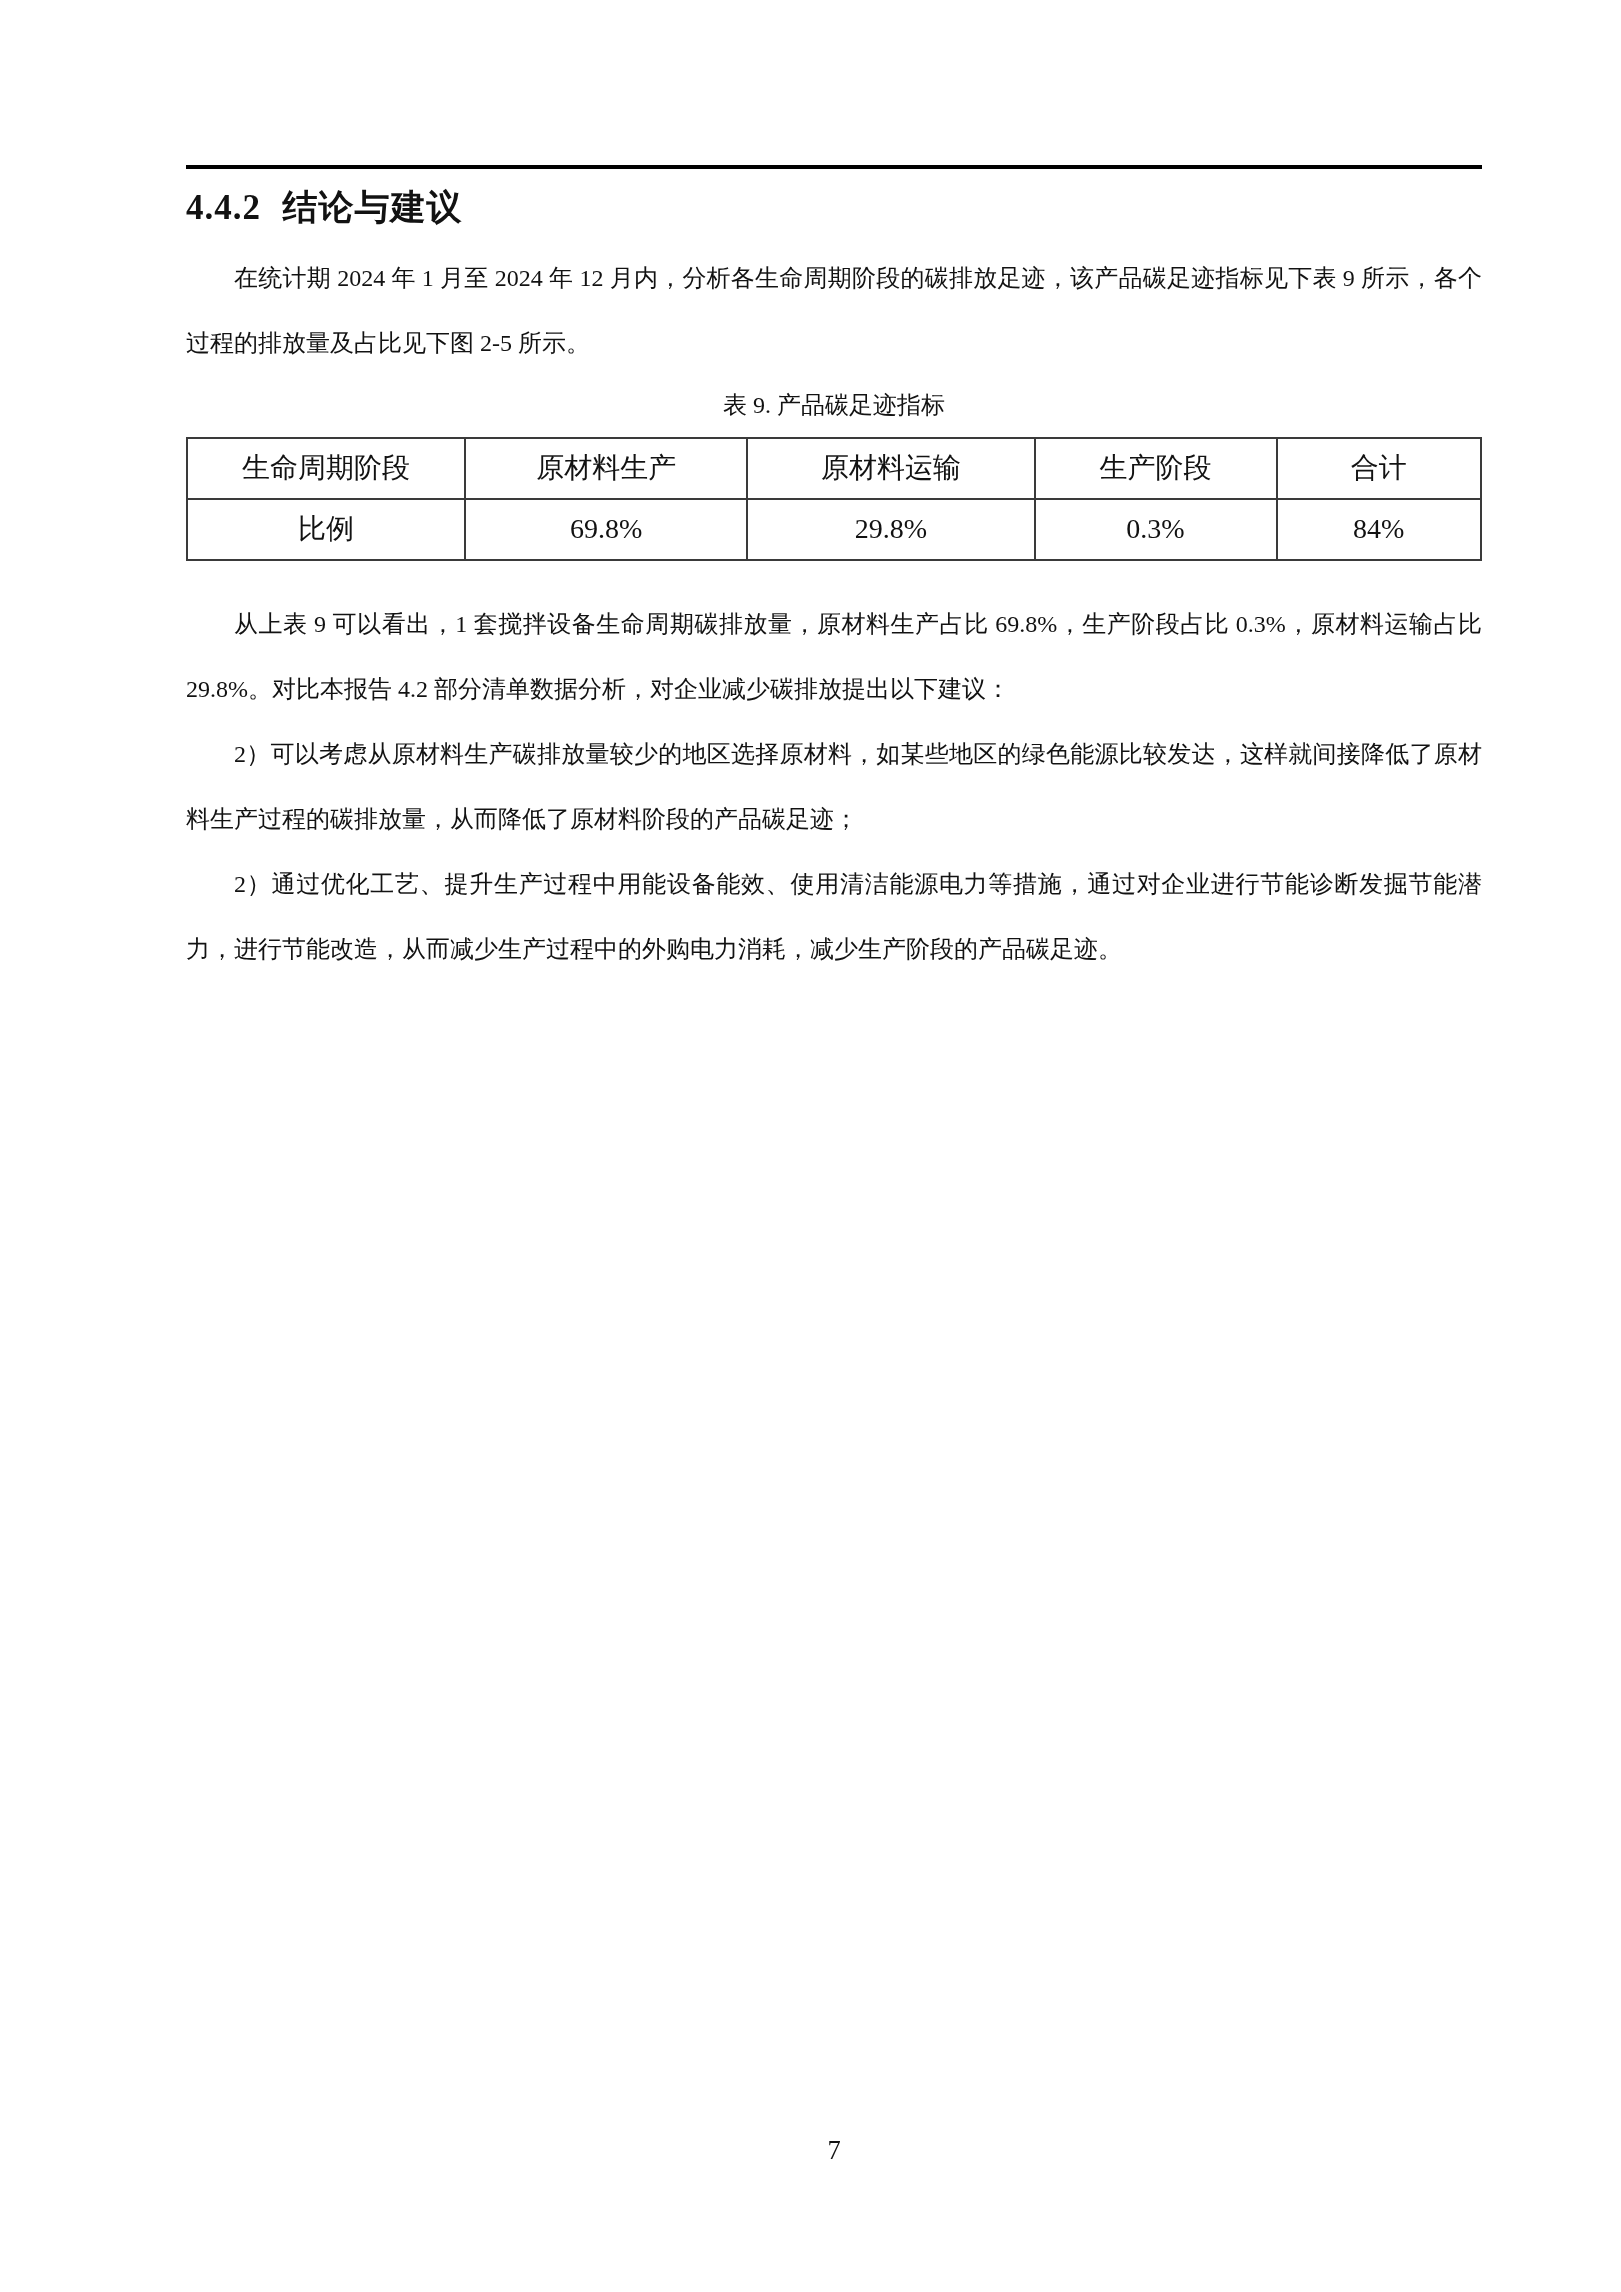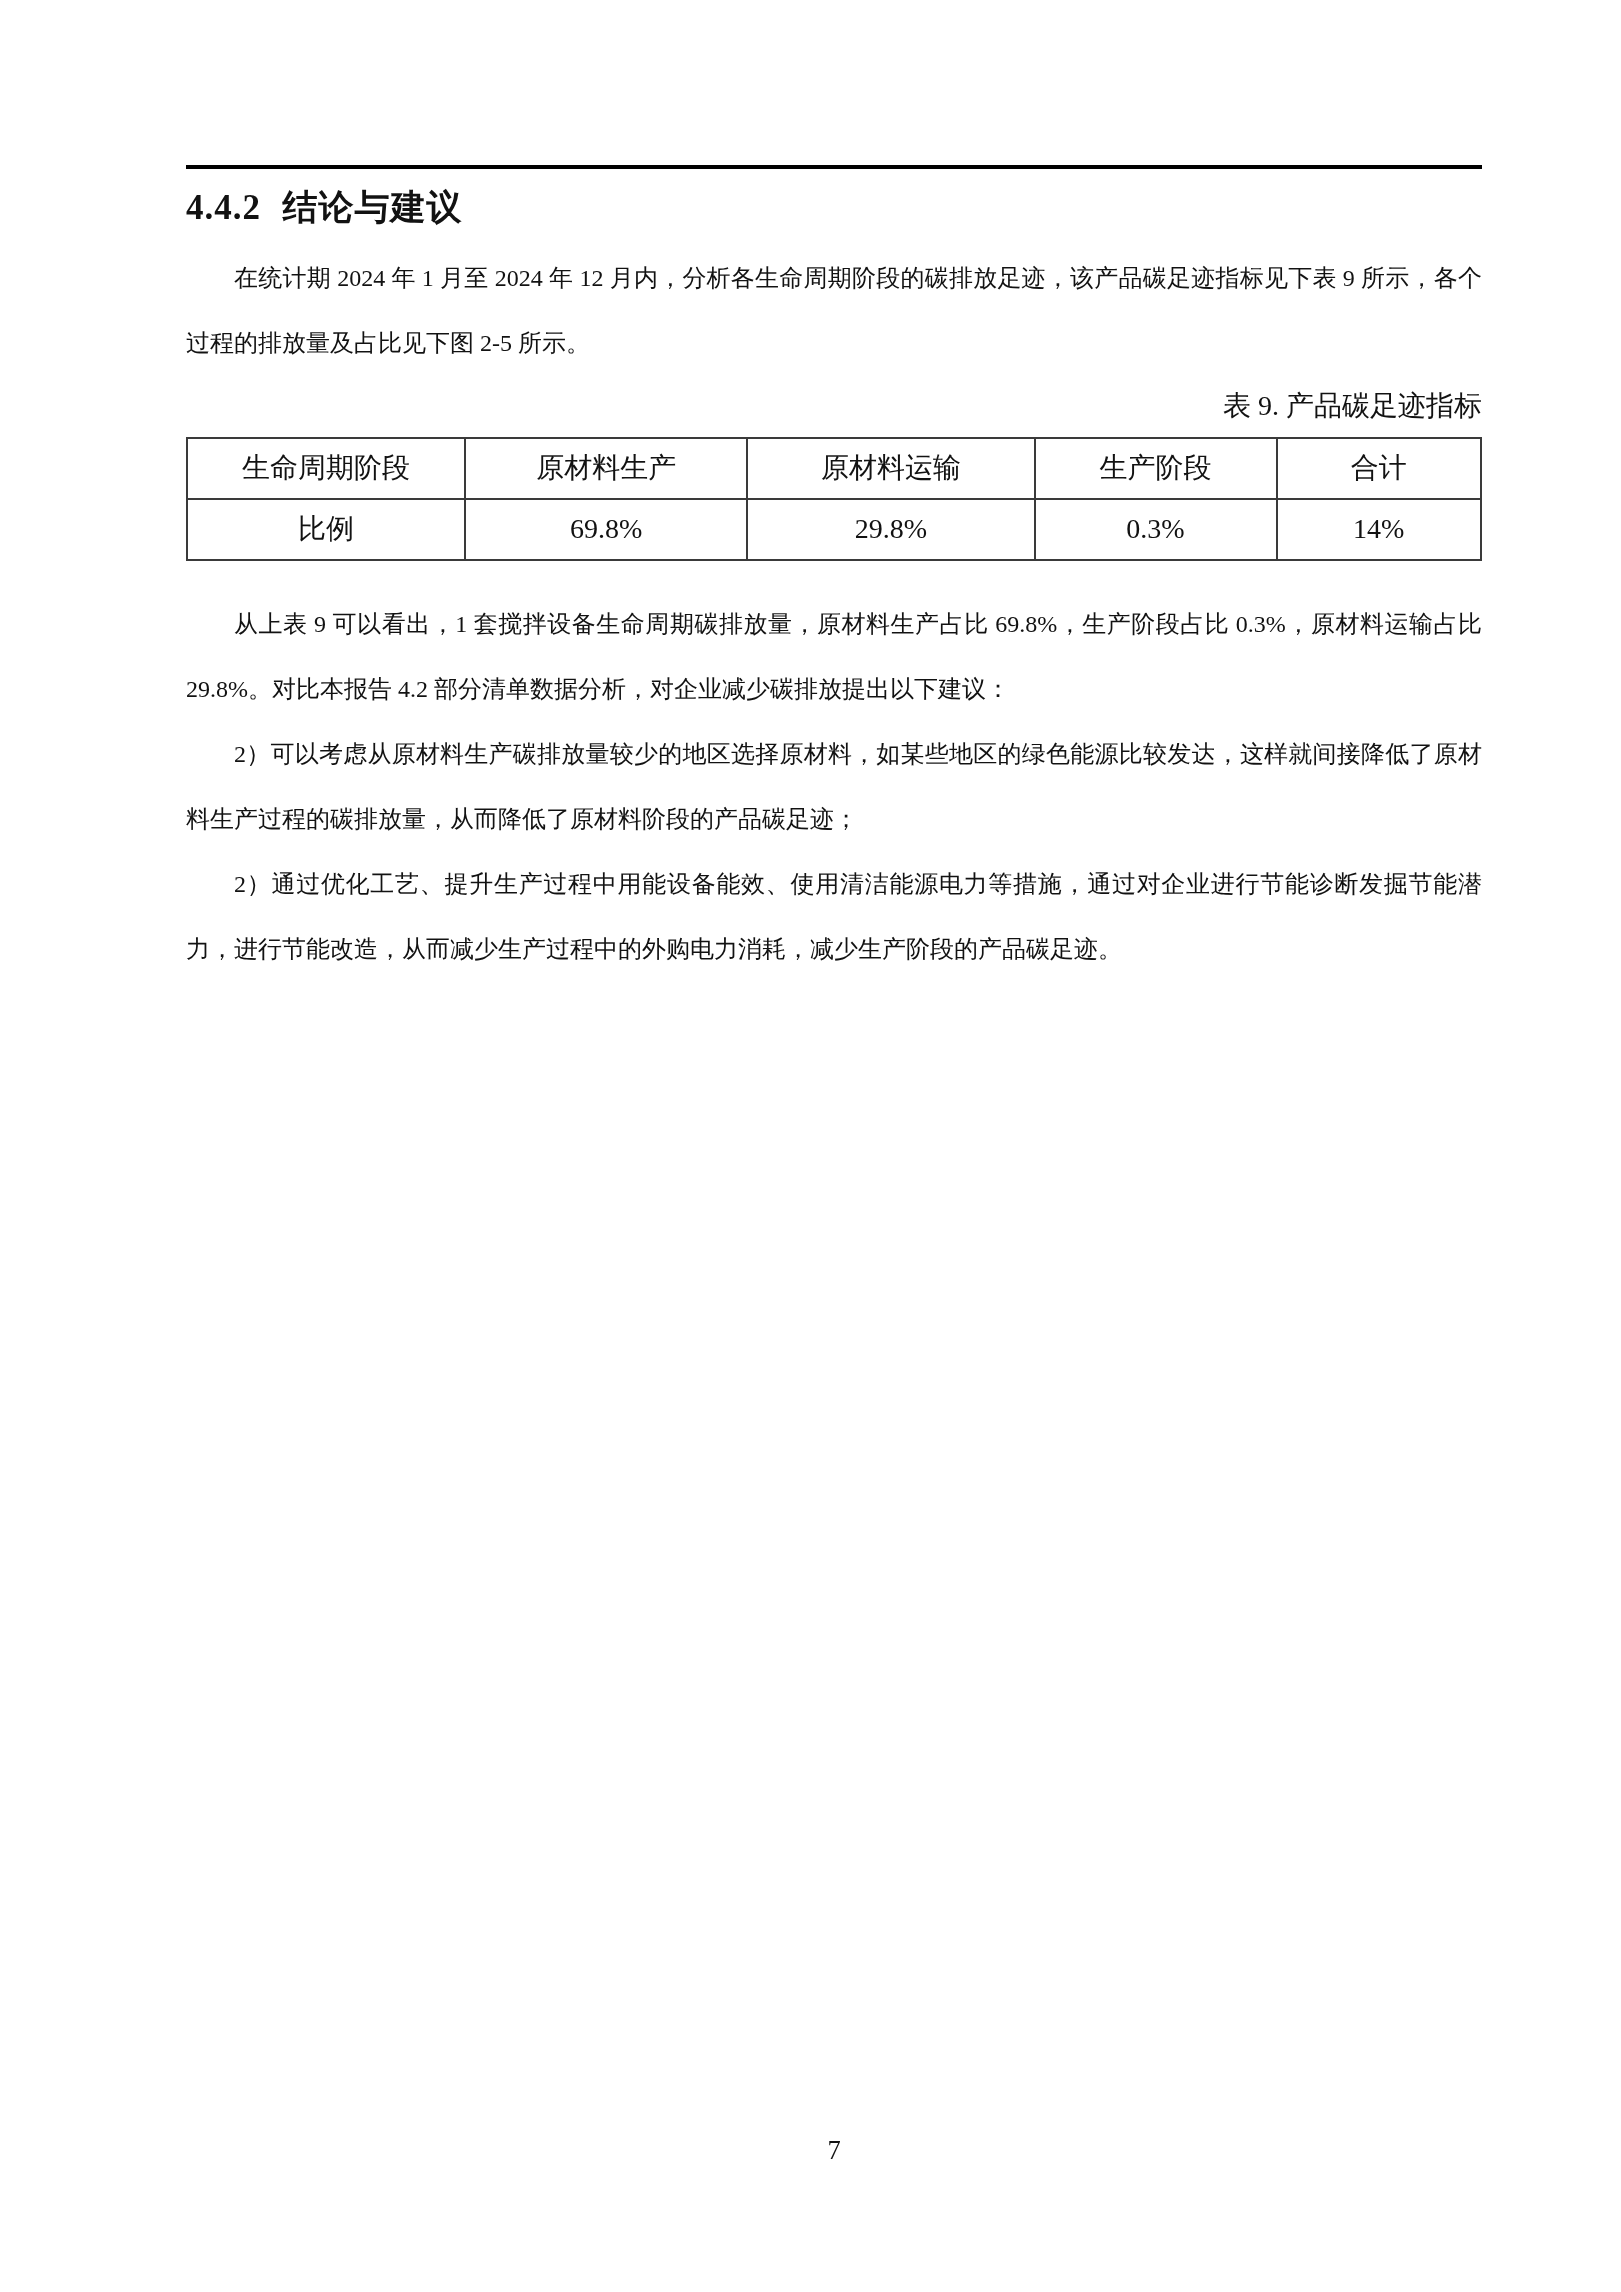--- a/index.html
+++ b/index.html
@@ -45,22 +45,22 @@
   }
   .body-text p {
     margin: 0;
     text-indent: 2em;
   }
   .intro-block {
     margin-top: 15.7px;
   }
   .table-caption {
     margin-top: 3.9px;
-    text-align: right;
-    font-size: 28px;
+    text-align: center;
+    font-size: 24px;
     line-height: 51px;
   }
   table.data-table {
     width: 100%;
     border-collapse: collapse;
     table-layout: fixed;
     margin-top: 5.9px;
     font-size: 28px;
   }
   table.data-table td, table.data-table th {
@@ -122,21 +122,21 @@
           <th>原材料生产</th>
           <th>原材料运输</th>
           <th>生产阶段</th>
           <th>合计</th>
         </tr>
         <tr>
           <td>比例</td>
           <td>69.8%</td>
           <td>29.8%</td>
           <td>0.3%</td>
-          <td>14%</td>
+          <td>84%</td>
         </tr>
       </tbody>
     </table>
 
     <div class="body-text analysis-block">
       <p>从上表 9 可以看出，1 套搅拌设备生命周期碳排放量，原材料生产占比 69.8%，生产阶段占比 0.3%，原材料运输占比 29.8%。对比本报告 4.2 部分清单数据分析，对企业减少碳排放提出以下建议：</p>
       <p>2）可以考虑从原材料生产碳排放量较少的地区选择原材料，如某些地区的绿色能源比较发达，这样就间接降低了原材料生产过程的碳排放量，从而降低了原材料阶段的产品碳足迹；</p>
       <p>2）通过优化工艺、提升生产过程中用能设备能效、使用清洁能源电力等措施，通过对企业进行节能诊断发掘节能潜力，进行节能改造，从而减少生产过程中的外购电力消耗，减少生产阶段的产品碳足迹。</p>
     </div>
 

